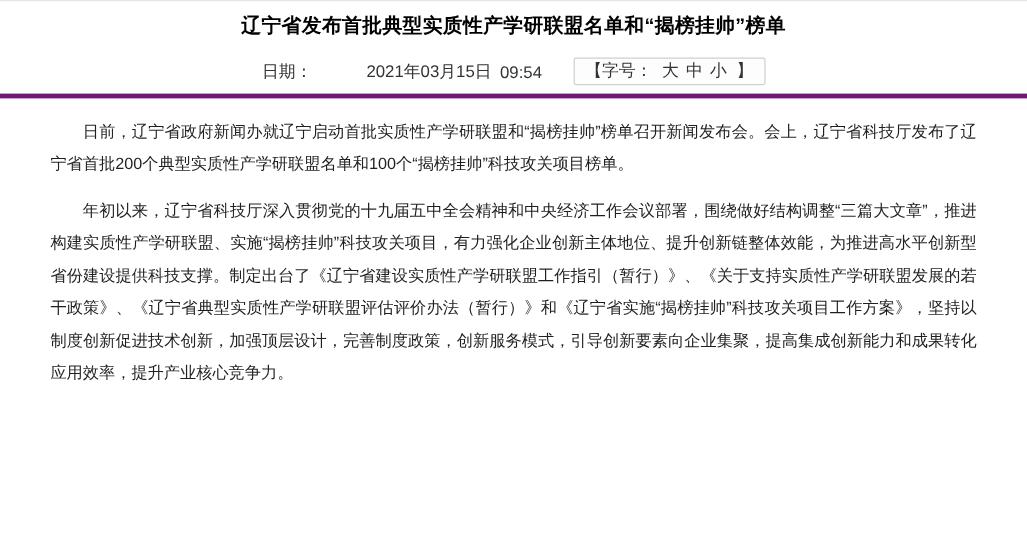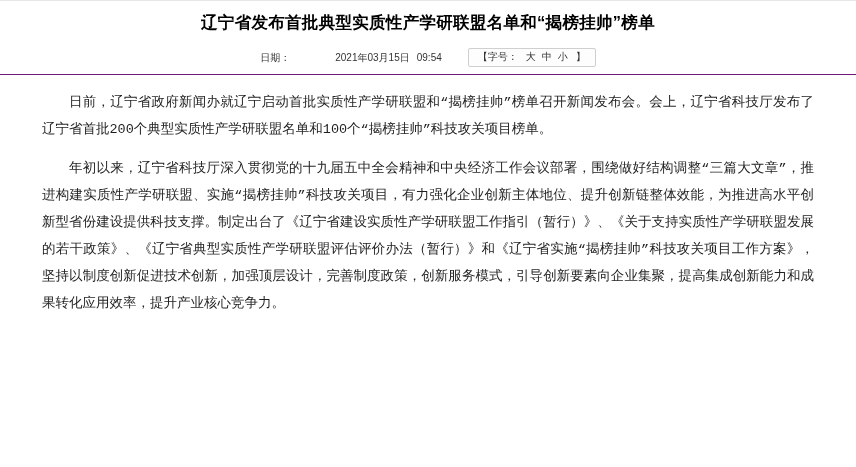--- a/index.html
+++ b/index.html
@@ -33,24 +33,24 @@
     color: #000000;
     letter-spacing: 0.3px;
     line-height: 1.4;
     font-family: "Liberation Sans", sans-serif;
   }
   .meta-bar {
     display: flex;
     justify-content: center;
     align-items: center;
     gap: 26px;
-    font-size: 10px;
+    font-size: 14px;
     color: #333333;
     padding: 6px 0 7px 0;
-    border-bottom: 1px solid #701a75;
+    border-bottom: 4px solid #701a75;
   }
   .meta-item {
     display: inline-flex;
     align-items: center;
     gap: 5px;
     white-space: nowrap;
   }
   .meta-label {
     color: #333333;
   }
@@ -86,21 +86,21 @@
     padding: 14px 42px 0 42px;
     box-sizing: border-box;
   }
   p.para {
     margin: 0 0 12px 0;
     font-size: 13.5px;
     line-height: 2.0;
     color: #1f1f1f;
     text-align: justify;
     text-indent: 2em;
-    font-family: Liberation Mono, monospace;
+    font-family: Liberation Sans, sans-serif;
   }
   .divider-top {
     height: 1px;
     background: #e6e6e6;
     width: 100%;
   }
 </style>
 </head>
 <body>
 

